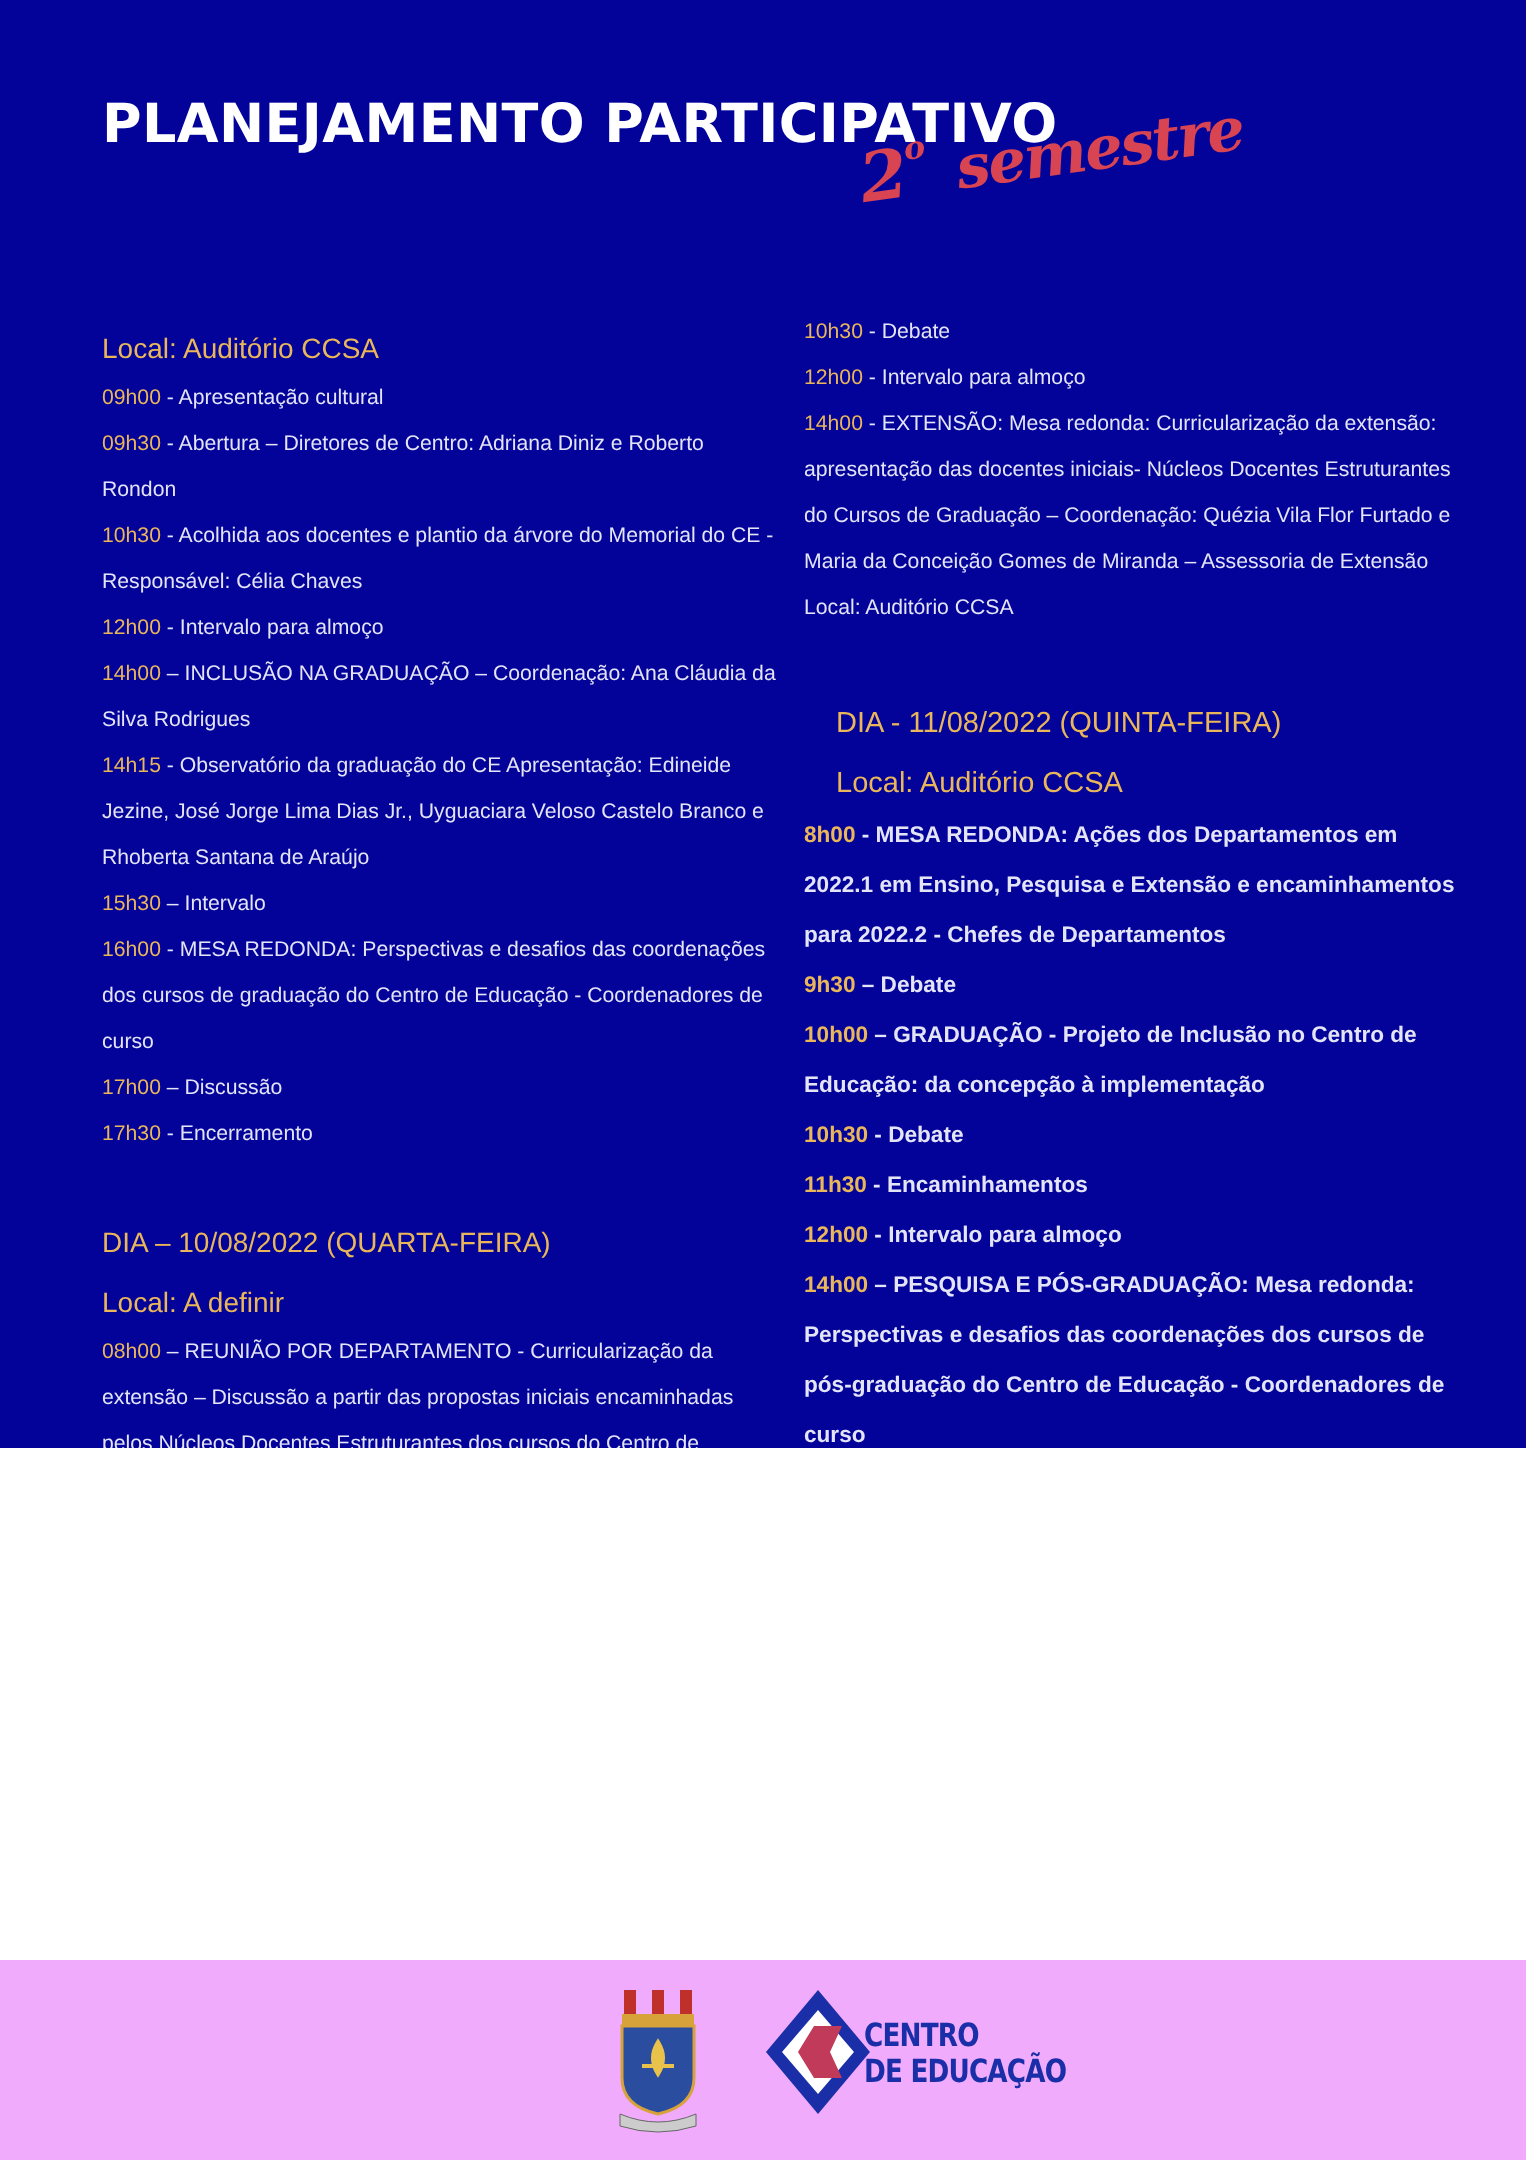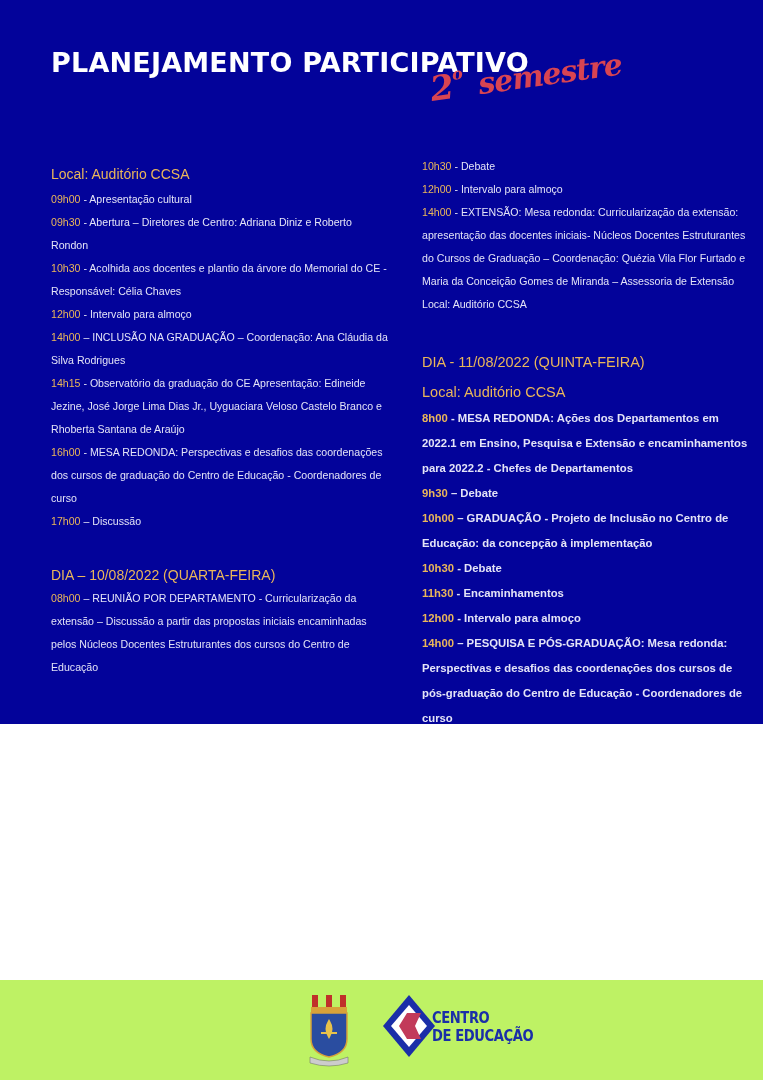--- a/index.html
+++ b/index.html
@@ -8,33 +8,33 @@
   .poster { position: absolute; left: 0; top: 0; width: 763px; height: 724px; background: #03039a; overflow: hidden; }
   .title { position: absolute; left: 51px; top: 42px; color: #ffffff; font-family: "DejaVu Sans", sans-serif; font-weight: bold; font-size: 27px; line-height: 41px; letter-spacing: 0.2px; }
   .title .line { display: block; white-space: nowrap; }
   .script { position: absolute; left: 433px; top: 68px; color: #d84452; font-family: "DejaVu Serif", serif; font-style: italic; font-weight: bold; white-space: nowrap; transform: rotate(-8deg); transform-origin: left bottom; }
   .script .ord { font-size: 34px; }
   .script .ord sup { font-size: 16px; vertical-align: 18px; }
   .script .sem { font-size: 30px; margin-left: 14px; letter-spacing: -1px; }
 
   .col { position: absolute; color: #e4e4f7; font-size: 10.6px; }
   .col-left { left: 51px; top: 156px; width: 340px; }
-  .col-right { left: 422px; top: 155px; width: 330px; }
+  .col-right { left: 402px; top: 155px; width: 330px; }
   .day-head { color: #eab65a; font-size: 14px; line-height: 24px; white-space: nowrap; }
   .local-head { color: #eab65a; font-size: 14px; line-height: 24px; margin-top: 6px; margin-bottom: 2px; white-space: nowrap; }
   .item { line-height: 23px; }
   .item .time { color: #eab65a; }
   .gap-day { height: 30px; }
   .col-right .item, .col-right .loc-line { line-height: 23px; }
-  .col-right .day-head, .col-right .local-head { font-size: 14.5px; }
+  .col-right .day-head, .col-right .local-head { font-size: 14.5px; margin-left: 16px; }
   .col-right .item.big { font-size: 11.3px; line-height: 25px; font-weight: bold; }
   .loc-line { line-height: 23px; }
 
   .crowd { position: absolute; left: 0; top: 840px; width: 763px; height: 140px; }
-  .footer { position: absolute; left: 0; top: 980px; width: 763px; height: 100px; background: #bef264; }
+  .footer { position: absolute; left: 0; top: 980px; width: 763px; height: 100px; background: #f0abfc; }
   .crest { position: absolute; left: 306px; top: 13px; width: 46px; height: 74px; }
   .ce-logo { position: absolute; left: 381px; top: 13px; width: 56px; height: 66px; }
   .ce-text { position: absolute; left: 432px; top: 29px; color: #1a2ea8; font-family: "DejaVu Sans", sans-serif; font-weight: bold; font-size: 16px; line-height: 18px; letter-spacing: -0.5px; transform: scaleX(0.82); transform-origin: left top; white-space: nowrap; }
 </style>
 </head>
 <body>
 
 <div class="poster">
 
   <div class="title">
@@ -45,26 +45,29 @@
   </div>
 
   <div class="col col-left">
     <div class="local-head">Local: Auditório CCSA</div>
     <div class="item"><span class="time">09h00</span><span> - Apresentação cultural</span></div>
     <div class="item"><span class="time">09h30</span><span> - Abertura – Diretores de Centro: Adriana Diniz  e Roberto Rondon</span></div>
     <div class="item"><span class="time">10h30</span><span> - Acolhida aos docentes e plantio da árvore do Memorial do CE - Responsável: Célia Chaves</span></div>
     <div class="item"><span class="time">12h00</span><span> - Intervalo para almoço</span></div>
     <div class="item"><span class="time">14h00</span><span> – INCLUSÃO NA GRADUAÇÃO – Coordenação: Ana Cláudia da Silva Rodrigues</span></div>
     <div class="item"><span class="time">14h15</span><span> - Observatório da graduação do CE Apresentação: Edineide Jezine, José Jorge Lima Dias Jr., Uyguaciara Veloso Castelo Branco e Rhoberta Santana de Araújo</span></div>
+    <div class="item"><span class="time">15h30</span><span> – Intervalo</span></div>
     <div class="item"><span class="time">16h00</span><span> - MESA REDONDA: Perspectivas e desafios das coordenações dos cursos de graduação do Centro de Educação - Coordenadores de curso</span></div>
     <div class="item"><span class="time">17h00</span><span> – Discussão</span></div>
+    <div class="item"><span class="time">17h30</span><span> - Encerramento</span></div>
 
     <div class="gap-day"></div>
 
     <div class="day-head">DIA – 10/08/2022 (QUARTA-FEIRA)</div>
+    <div class="local-head">Local: A definir</div>
     <div class="item"><span class="time">08h00</span><span> – REUNIÃO POR DEPARTAMENTO - Curricularização da extensão – Discussão a partir das propostas iniciais encaminhadas pelos Núcleos Docentes Estruturantes dos cursos do Centro de Educação</span></div>
   </div>
 
   <div class="col col-right">
     <div class="item"><span class="time">10h30</span><span> - Debate</span></div>
     <div class="item"><span class="time">12h00</span><span> - Intervalo para almoço</span></div>
     <div class="item"><span class="time">14h00</span><span> - EXTENSÃO: Mesa redonda: Curricularização da extensão: apresentação das docentes iniciais- Núcleos Docentes Estruturantes do Cursos de Graduação – Coordenação: Quézia Vila Flor Furtado e Maria da Conceição Gomes de Miranda – Assessoria de Extensão</span></div>
     <div class="loc-line">Local: Auditório CCSA</div>
 
     <div class="gap-day" style="height:34px"></div>

